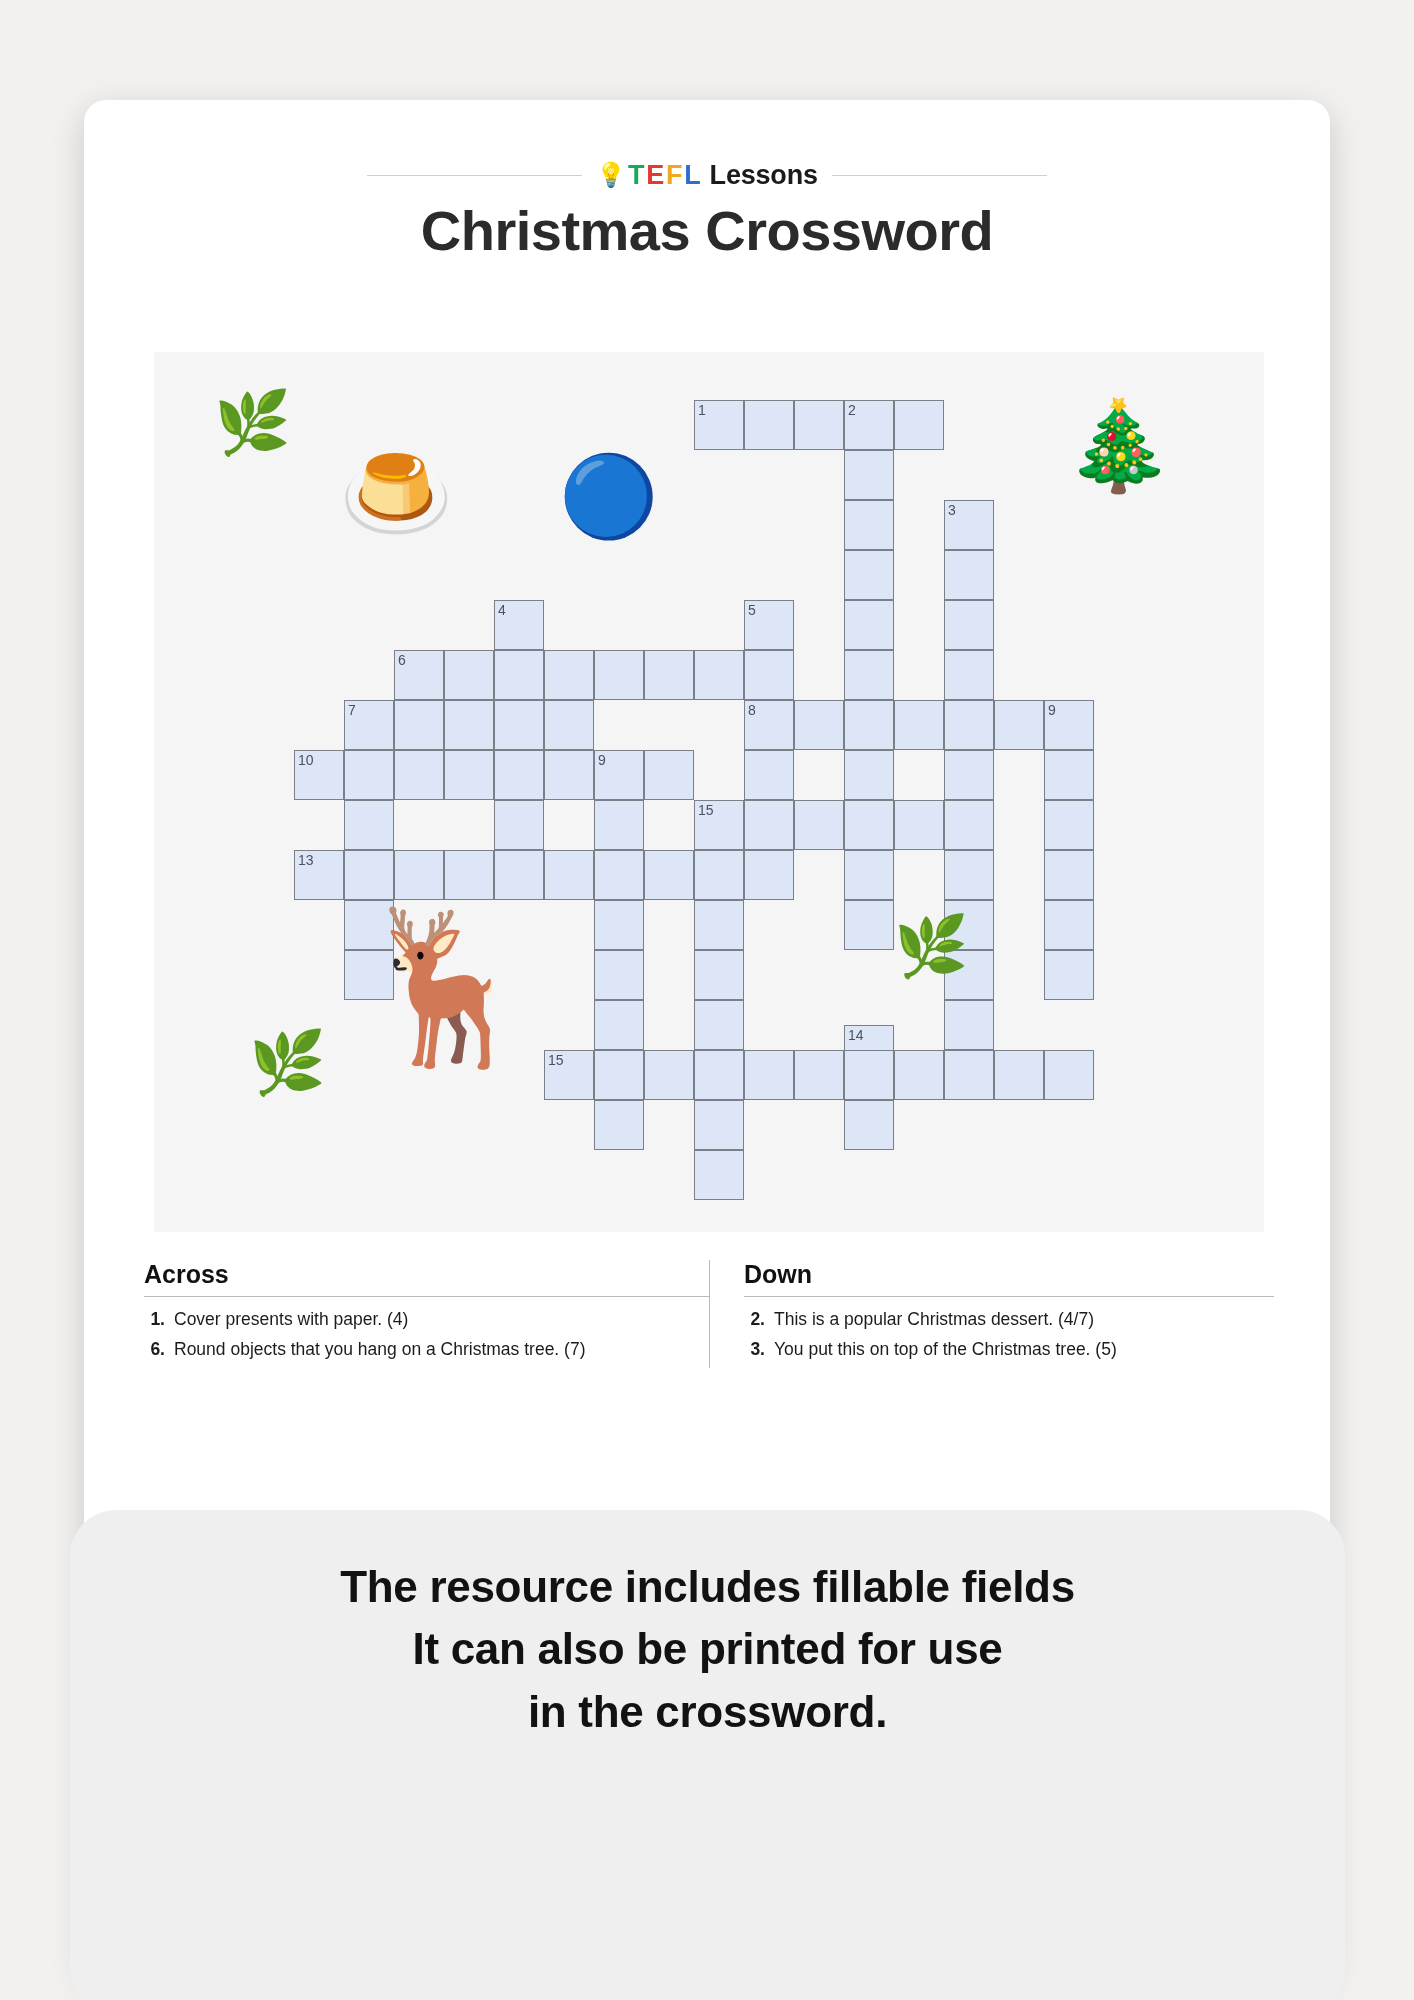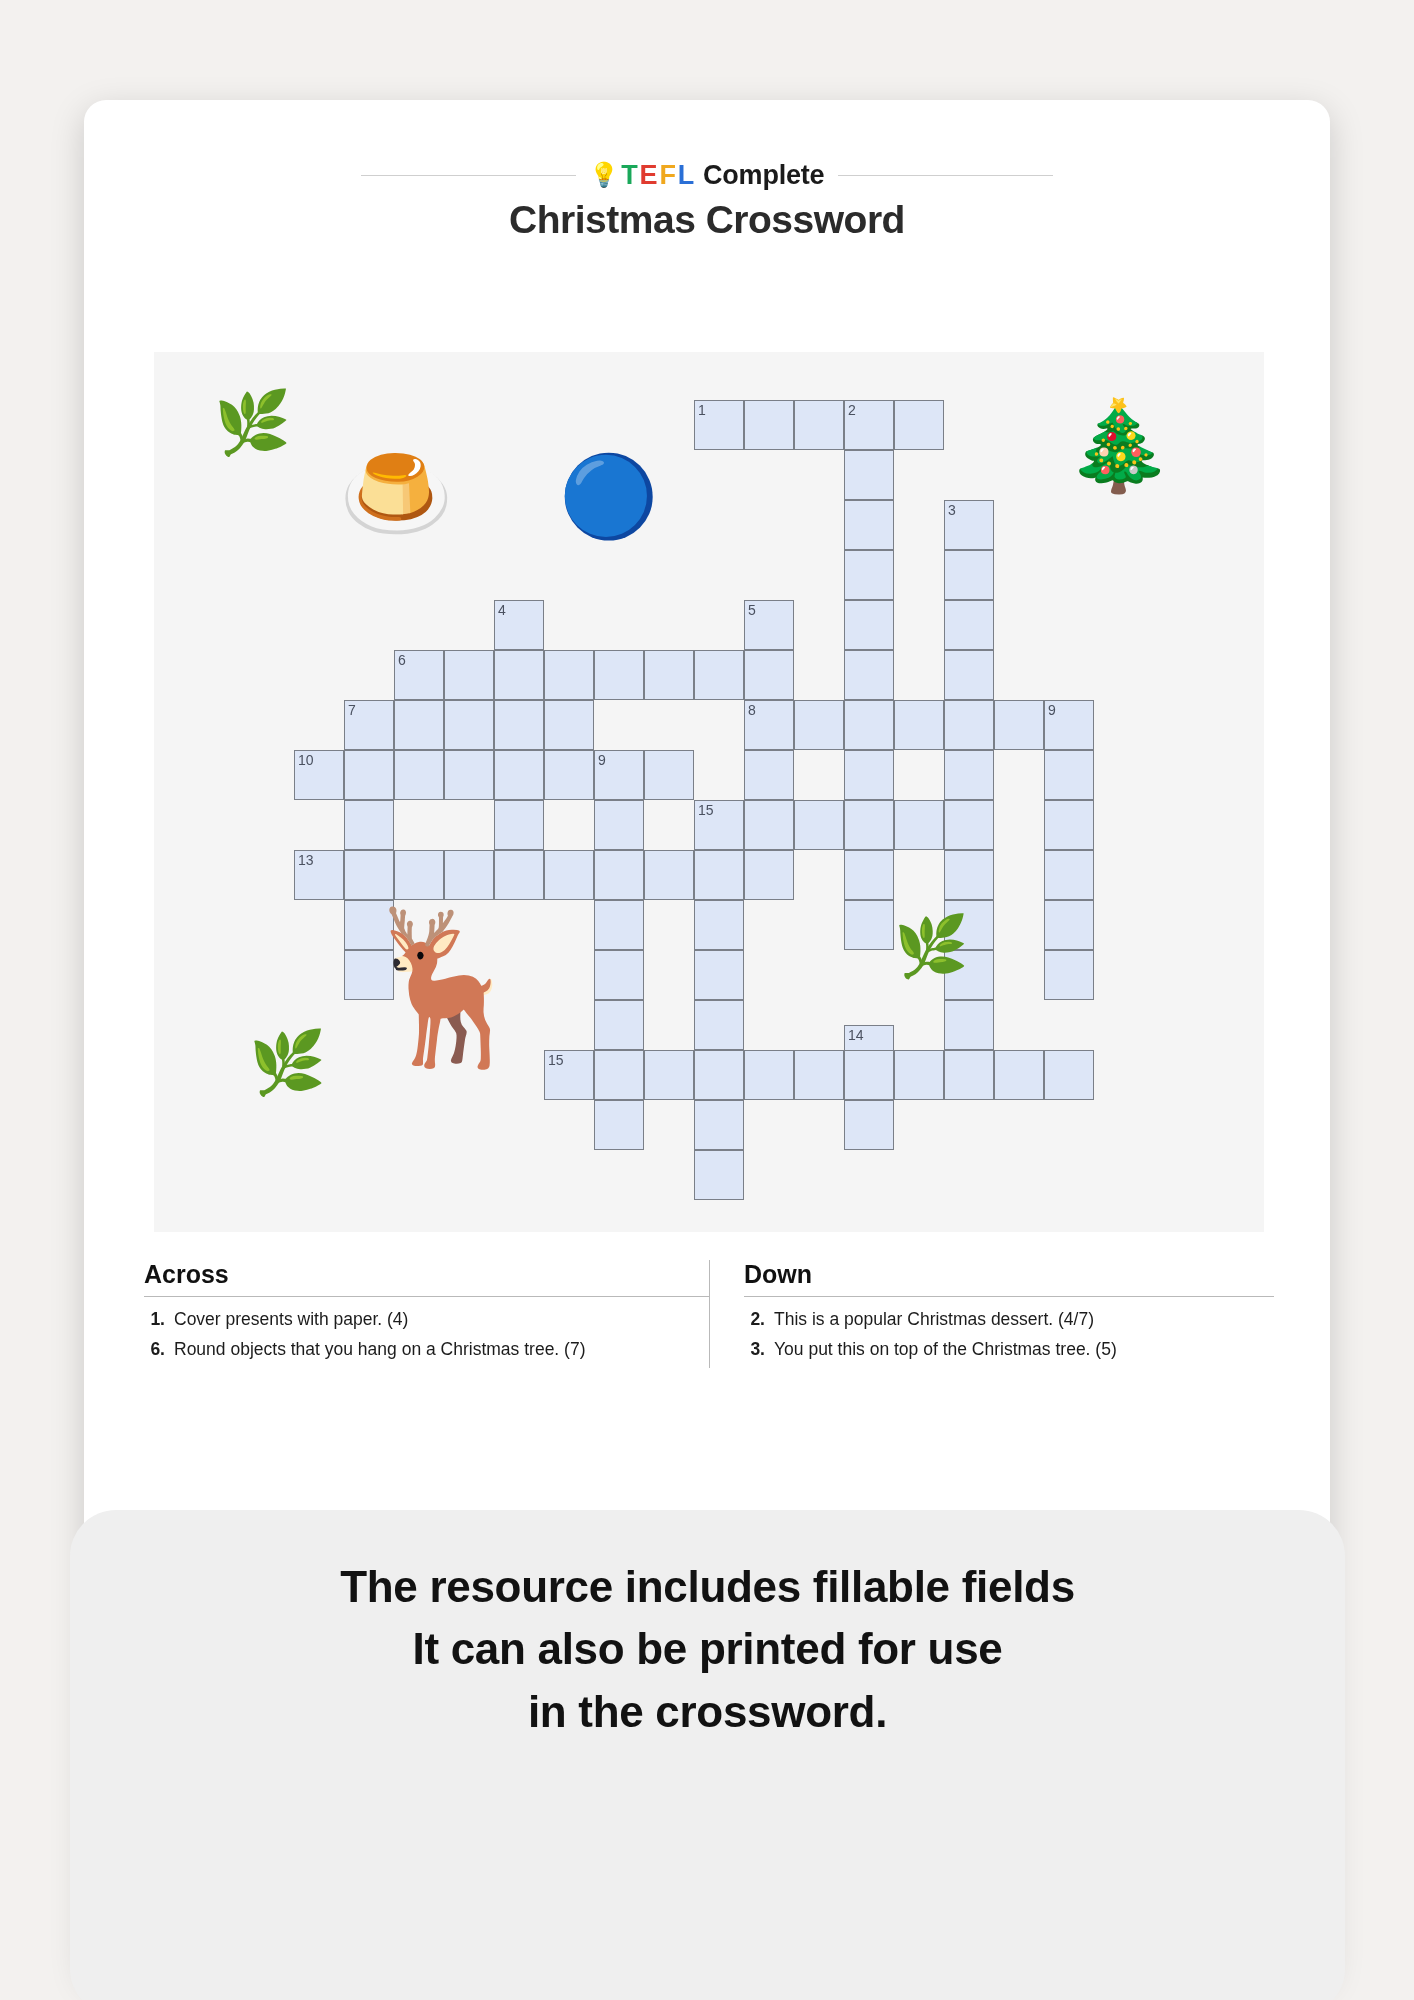--- a/index.html
+++ b/index.html
@@ -57,21 +57,21 @@
   .l-t { color: #1aa85a; }
   .l-e { color: #e03b2f; }
   .l-f { color: #f0a81e; }
   .l-l { color: #2a6fd6; }
   .l-lessons { color: #1b1b1b; margin-left: 7px; font-weight: bold;}
   .title {
     position: absolute;
     left: 0; right: 0;
     top: 98px;
     text-align: center;
-    font-size: 39px;
+    font-size: 56px;
     font-weight: bold;
     color: #2b2b2b;
     letter-spacing: -0.5px;
   }
   .instruction-bar {
     position: absolute;
     left: 34px;
     top: 183px;
     width: 1178px;
     height: 40px;
@@ -188,21 +188,21 @@
   <div class="sheet">
 
     <div class="brandrow">
       <div class="brand-rule"></div>
       <div class="brand-logo">
         <span class="bulb">💡</span>
         <span class="l-t">T</span>
         <span class="l-e">E</span>
         <span class="l-f">F</span>
         <span class="l-l">L</span>
-        <span class="l-lessons">Complete</span>
+        <span class="l-lessons">Lessons</span>
       </div>
       <div class="brand-rule"></div>
     </div>
 
     <div class="title">Christmas Crossword</div>
 
 
     <div class="grid-area">
       <div class="grid-inner" id="grid">
           <div class="cell" style="left: 540px; top: 48px;">

